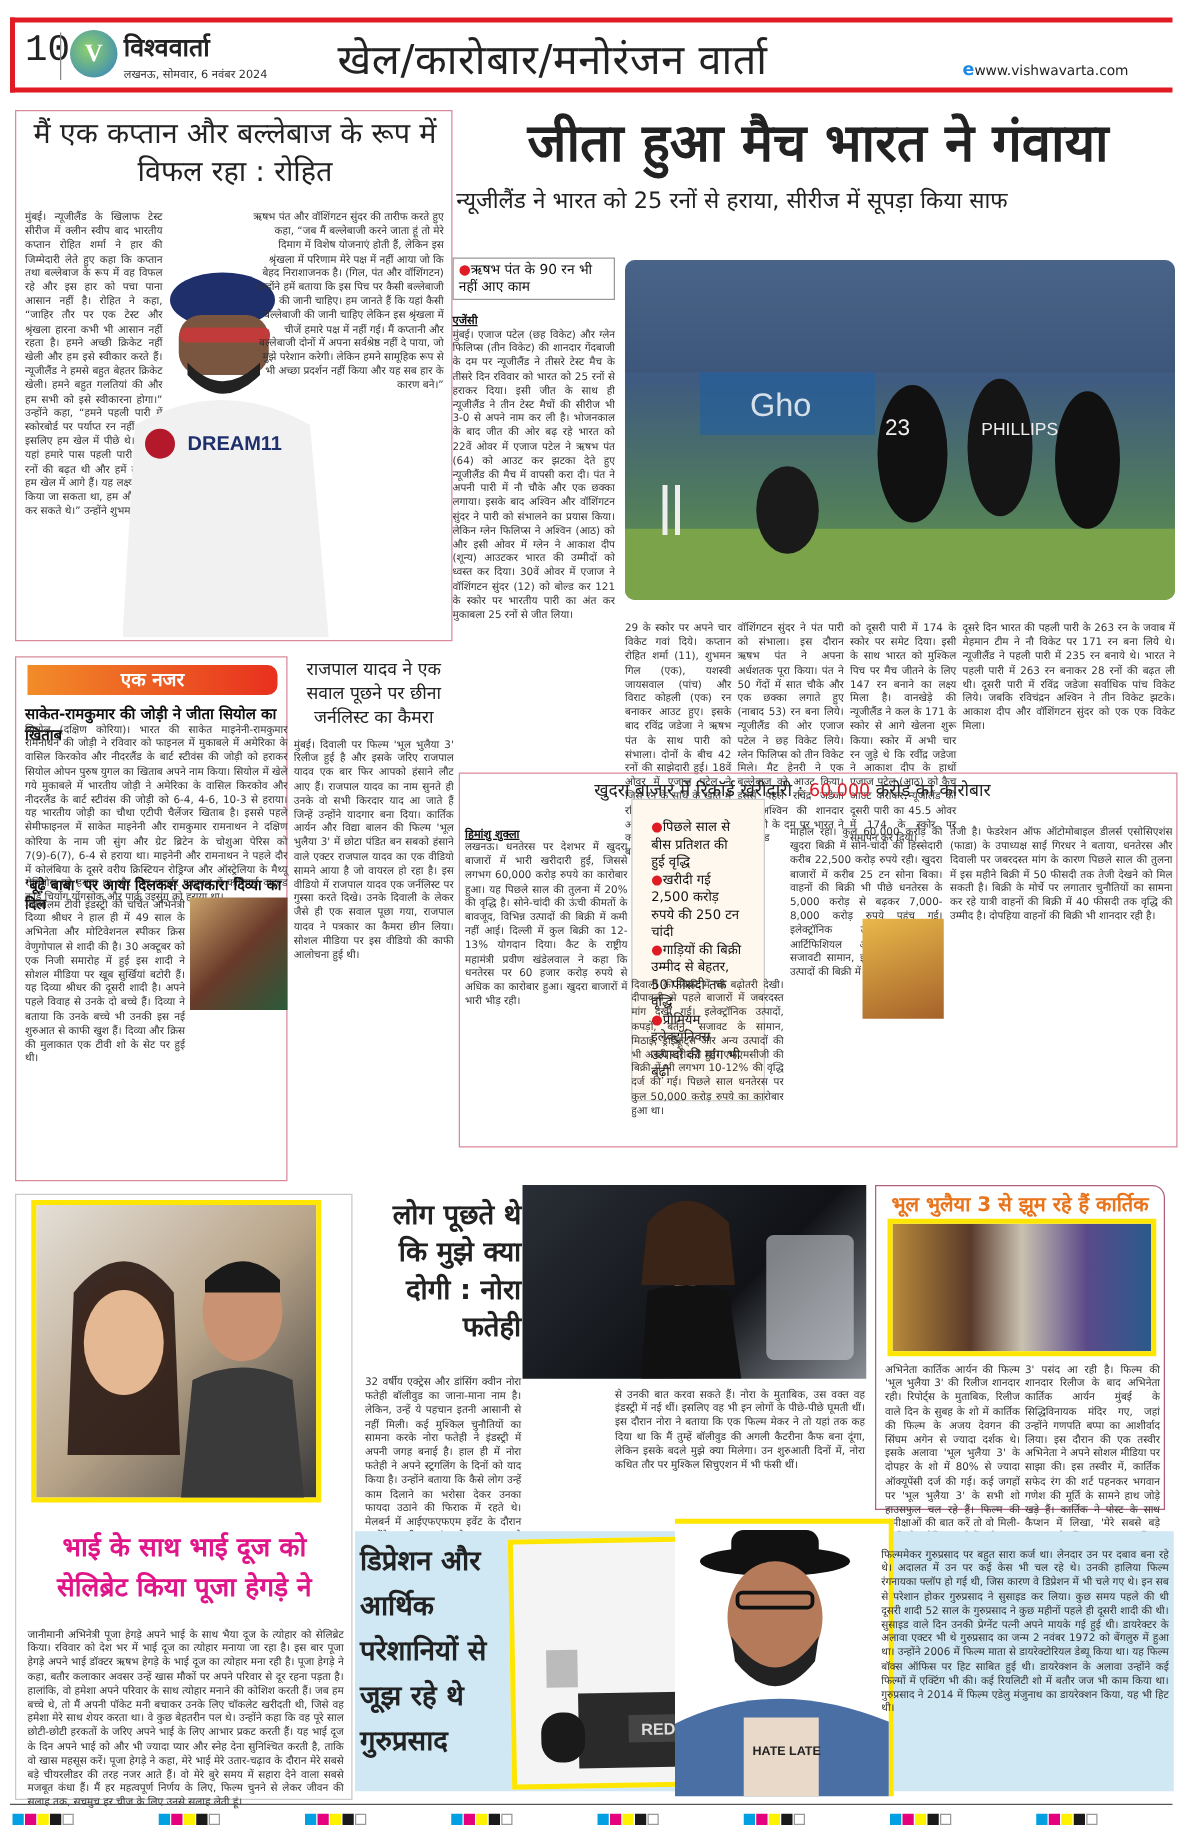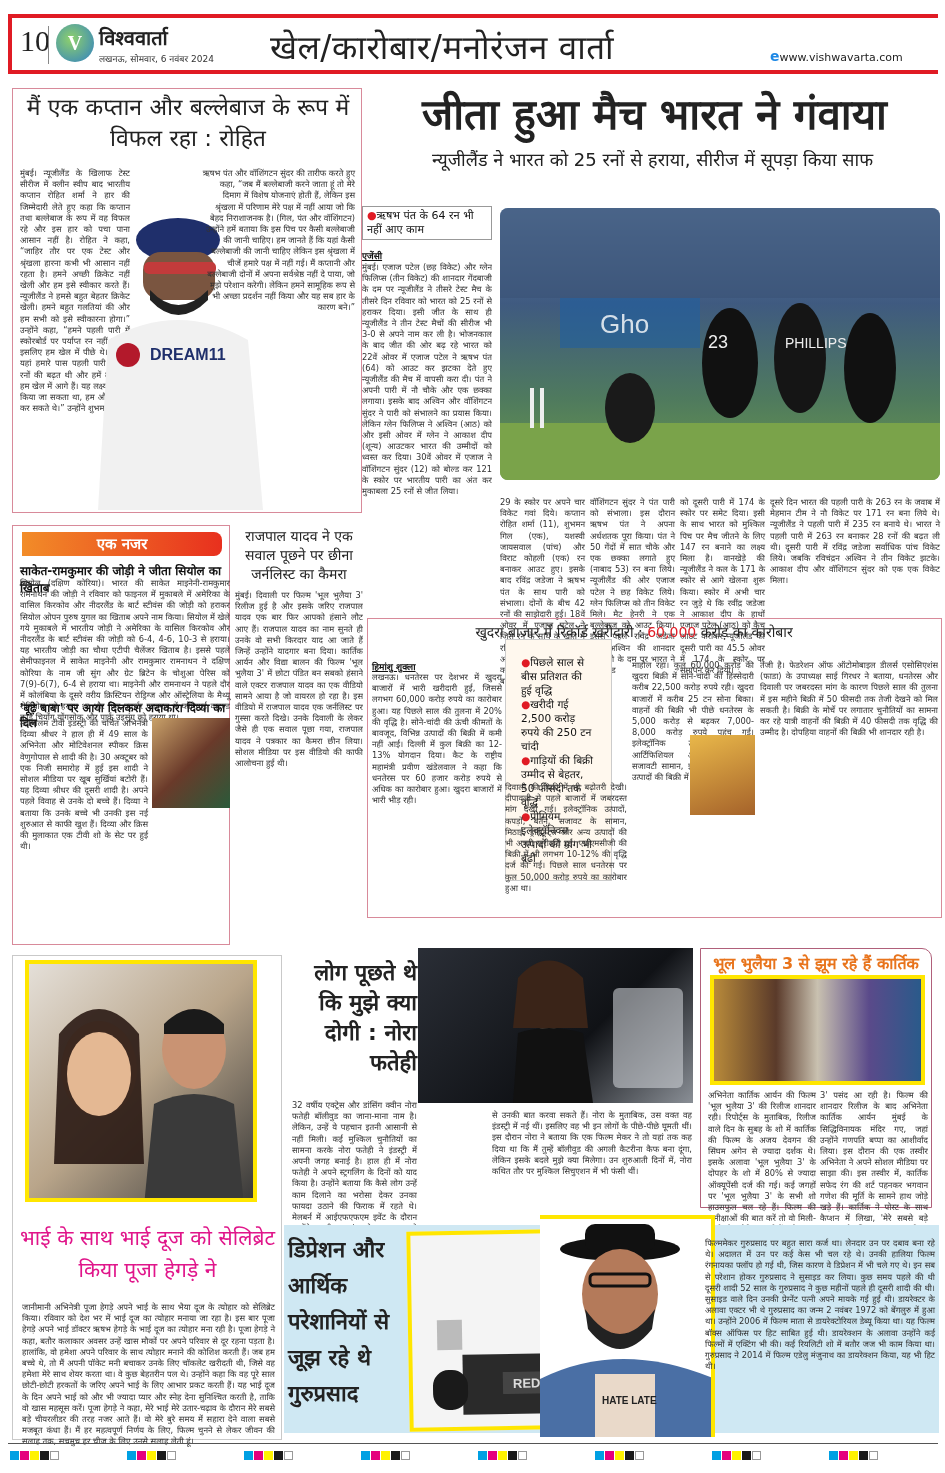--- a/index.html
+++ b/index.html
@@ -1,19 +1,19 @@
 <!DOCTYPE html>
 <html><head>
 <meta charset="utf-8">
 <style>
 *{box-sizing:border-box;margin:0;padding:0}
 body{width:945px;height:1473px;background:#fff;font-family:"DejaVu Sans","Liberation Sans",sans-serif;color:#111;position:relative;overflow:hidden}
 .abs{position:absolute}
 .masthead{left:8px;top:14px;width:930px;height:60px;border-top:4px solid #e01b24;border-left:4px solid #e01b24;border-bottom:4px solid #e01b24}
-.pageno{left:20px;top:24px;font-family:Liberation Serif, serif;font-size:30px;color:#222}
+.pageno{left:20px;top:24px;font-family:Liberation Mono, monospace;font-size:30px;color:#222}
 .vline{left:48px;top:26px;width:1px;height:38px;background:#888}
 .logo{left:56px;top:24px;width:38px;height:38px;border-radius:50%;background:radial-gradient(circle at 40% 40%,#8fd16b,#2f7fc4);display:flex;align-items:center;justify-content:center;color:#fff;font-weight:bold;font-size:20px;font-family:"Liberation Serif",serif}
 .brand{left:99px;top:24px;font-size:20px;font-weight:bold;color:#222}
 .dateline{left:99px;top:52px;font-size:9px;color:#333}
 .section-title{left:270px;top:24px;font-size:33px;color:#222;letter-spacing:0.5px}
 .website{left:770px;top:48px;font-size:11px;color:#222}
 .website .e{color:#1e88e5;font-weight:bold;font-size:14px}
 .text{font-size:8.3px;line-height:11.2px;color:#333;text-align:justify}
 .col{position:absolute}
 .box{position:absolute;border:1px solid #d88a9a}
@@ -47,22 +47,22 @@
     <rect x="46" y="62" width="72" height="12" rx="5" fill="#c23b3b"></rect>
     <path d="M52 90 Q80 120 110 90 L110 100 Q80 130 52 100Z" fill="#222"></path>
     <path d="M10 140 Q80 100 150 140 L165 310 L0 310Z" fill="#f1f1f1"></path>
     <circle cx="30" cy="155" r="12" fill="#b3192b"></circle>
     <text x="52" y="160" font-size="16" font-weight="bold" fill="#1f2f6b" font-family="Liberation Sans, sans-serif">DREAM11</text>
   </svg>
 </div>
 <div class="col text" style="left:200px;top:168px;width:155px;text-align:right">ऋषभ पंत और वॉशिंगटन सुंदर की तारीफ करते हुए कहा, “जब मैं बल्लेबाजी करने जाता हूं तो मेरे दिमाग में विशेष योजनाएं होती हैं, लेकिन इस श्रृंखला में परिणाम मेरे पक्ष में नहीं आया जो कि बेहद निराशाजनक है। (गिल, पंत और वॉशिंगटन) उन्होंने हमें बताया कि इस पिच पर कैसी बल्लेबाजी की जानी चाहिए। हम जानते हैं कि यहां कैसी बल्लेबाजी की जानी चाहिए लेकिन इस श्रृंखला में चीजें हमारे पक्ष में नहीं गई। मैं कप्तानी और बल्लेबाजी दोनों में अपना सर्वश्रेष्ठ नहीं दे पाया, जो मुझे परेशान करेगी। लेकिन हमने सामूहिक रूप से भी अच्छा प्रदर्शन नहीं किया और यह सब हार के कारण बने।”</div>
 
 <div class="abs headline" style="left:372px;top:88px;width:565px;font-size:42px;font-weight:bold;text-align:center;line-height:54px">जीता हुआ मैच भारत ने गंवाया</div>
-<div class="abs" style="left:365px;top:147px;width:575px;font-size:18px;text-align:center;color:#222">न्यूजीलैंड ने भारत को 25 रनों से हराया, सीरीज में सूपड़ा किया साफ</div>
-<div class="abs" style="left:362px;top:206px;width:130px;border:1px solid #999;padding:2px 4px;font-size:11px;line-height:14px"><span class="dot">●</span><span>ऋषभ पंत के 64 रन भी नहीं आए काम</span></div>
+<div class="abs" style="left:365px;top:147px;width:575px;font-size:18px;text-align:left;color:#222">न्यूजीलैंड ने भारत को 25 रनों से हराया, सीरीज में सूपड़ा किया साफ</div>
+<div class="abs" style="left:362px;top:206px;width:130px;border:1px solid #999;padding:2px 4px;font-size:11px;line-height:14px"><span class="dot">●</span><span>ऋषभ पंत के 90 रन भी नहीं आए काम</span></div>
 <div class="abs" style="left:362px;top:249px;font-size:9px;font-weight:bold;text-decoration:underline">एजेंसी</div>
 <div class="col text" style="left:362px;top:262px;width:130px;height:235px;overflow:hidden">मुंबई। एजाज पटेल (छह विकेट) और ग्लेन फिलिप्स (तीन विकेट) की शानदार गेंदबाजी के दम पर न्यूजीलैंड ने तीसरे टेस्ट मैच के तीसरे दिन रविवार को भारत को 25 रनों से हराकर दिया। इसी जीत के साथ ही न्यूजीलैंड ने तीन टेस्ट मैचों की सीरीज भी 3-0 से अपने नाम कर ली है। भोजनकाल के बाद जीत की ओर बढ़ रहे भारत को 22वें ओवर में एजाज पटेल ने ऋषभ पंत (64) को आउट कर झटका देते हुए न्यूजीलैंड की मैच में वापसी करा दी। पंत ने अपनी पारी में नौ चौके और एक छक्का लगाया। इसके बाद अश्विन और वॉशिंगटन सुंदर ने पारी को संभालने का प्रयास किया। लेकिन ग्लेन फिलिप्स ने अश्विन (आठ) को और इसी ओवर में ग्लेन ने आकाश दीप (शून्य) आउटकर भारत की उम्मीदों को ध्वस्त कर दिया। 30वें ओवर में एजाज ने वॉशिंगटन सुंदर (12) को बोल्ड कर 121 के स्कोर पर भारतीय पारी का अंत कर मुकाबला 25 रनों से जीत लिया।</div>
 <div class="img" style="left:500px;top:208px;width:440px;height:272px;border-radius:8px;background:linear-gradient(180deg,#6a8ab0 0%,#3f5a80 35%,#4f7a5e 70%,#6b9a4a 100%)">
   <svg width="440" height="285" viewBox="0 0 440 285">
     <rect x="0" y="0" width="440" height="90" fill="#3c5478" opacity="0.7"></rect>
     <rect x="60" y="90" width="140" height="50" fill="#1f5fa0" opacity="0.6"></rect>
     <text x="100" y="125" font-size="26" fill="#fff" font-family="Liberation Sans, sans-serif" opacity="0.8">Gho</text>
     <rect x="0" y="215" width="440" height="70" fill="#7aa34a"></rect>
     <ellipse cx="130" cy="200" rx="25" ry="35" fill="#1a1a1a"></ellipse>
     <ellipse cx="230" cy="155" rx="28" ry="55" fill="#111"></ellipse>
@@ -109,21 +109,21 @@
 <div class="img" style="left:25px;top:960px;width:232px;height:242px;border:4px solid #ffe600;background:linear-gradient(135deg,#e4dfd8,#b9a58a 50%,#3a3a3a)">
   <svg width="232" height="242" viewBox="0 0 232 242">
     <ellipse cx="70" cy="105" rx="38" ry="48" fill="#d9a982"></ellipse>
     <path d="M30 70 Q70 20 110 70 L115 200 L25 200Z" fill="#2a1a14" opacity="0.9"></path>
     <ellipse cx="70" cy="110" rx="32" ry="42" fill="#e4b893"></ellipse>
     <ellipse cx="165" cy="85" rx="32" ry="40" fill="#c99373"></ellipse>
     <path d="M135 60 Q165 30 195 60 L195 70 L135 70Z" fill="#1a1a1a"></path>
     <path d="M125 140 Q165 120 205 140 L215 242 L115 242Z" fill="#3a3a3a"></path>
   </svg>
 </div>
-<div class="abs headline" style="left:20px;top:1222px;width:255px;font-size:21px;line-height:32px;color:#e0158a;text-align:center;font-weight:normal">भाई के साथ भाई दूज को सेलिब्रेट किया पूजा हेगड़े ने</div>
+<div class="abs headline" style="left:20px;top:1222px;width:255px;font-size:21px;line-height:32px;color:#e0158a;text-align:center;font-weight:bold">भाई के साथ भाई दूज को सेलिब्रेट किया पूजा हेगड़े ने</div>
 <div class="col text" style="left:22px;top:1302px;width:253px">जानीमानी अभिनेत्री पूजा हेगड़े अपने भाई के साथ भैया दूज के त्योहार को सेलिब्रेट किया। रविवार को देश भर में भाई दूज का त्योहार मनाया जा रहा है। इस बार पूजा हेगड़े अपने भाई डॉक्टर ऋषभ हेगड़े के भाई दूज का त्योहार मना रही है। पूजा हेगड़े ने कहा, बतौर कलाकार अवसर उन्हें खास मौकों पर अपने परिवार से दूर रहना पड़ता है। हालांकि, वो हमेशा अपने परिवार के साथ त्योहार मनाने की कोशिश करती हैं। जब हम बच्चे थे, तो मैं अपनी पॉकेट मनी बचाकर उनके लिए चॉकलेट खरीदती थी, जिसे वह हमेशा मेरे साथ शेयर करता था। वे कुछ बेहतरीन पल थे। उन्होंने कहा कि वह पूरे साल छोटी-छोटी हरकतों के जरिए अपने भाई के लिए आभार प्रकट करती हैं। यह भाई दूज के दिन अपने भाई को और भी ज्यादा प्यार और स्नेह देना सुनिश्चित करती है, ताकि वो खास महसूस करें। पूजा हेगड़े ने कहा, मेरे भाई मेरे उतार-चढ़ाव के दौरान मेरे सबसे बड़े चीयरलीडर की तरह नजर आते हैं। वो मेरे बुरे समय में सहारा देने वाला सबसे मजबूत कंधा हैं। मैं हर महत्वपूर्ण निर्णय के लिए, फिल्म चुनने से लेकर जीवन की सलाह तक, सचमुच हर चीज के लिए उनसे सलाह लेती हूं।</div>
 
 <div class="abs headline" style="left:285px;top:958px;width:132px;font-size:22px;line-height:30px;text-align:right;font-weight:bold">लोग पूछते थे कि मुझे क्या दोगी : नोरा फतेही</div>
 <div class="img" style="left:418px;top:948px;width:275px;height:155px;background:linear-gradient(135deg,#2a2e36,#101216 60%,#8a8f96)">
   <svg width="275" height="155" viewBox="0 0 275 155">
     <ellipse cx="130" cy="50" rx="26" ry="32" fill="#d4a382"></ellipse>
     <path d="M100 30 Q130 -5 165 30 L170 80 L95 80Z" fill="#3a2418"></path>
     <path d="M100 85 Q130 75 165 85 L175 155 L95 155Z" fill="#111"></path>
     <rect x="195" y="40" width="70" height="100" rx="6" fill="#c9cdd2" opacity="0.6"></rect>
   </svg>

